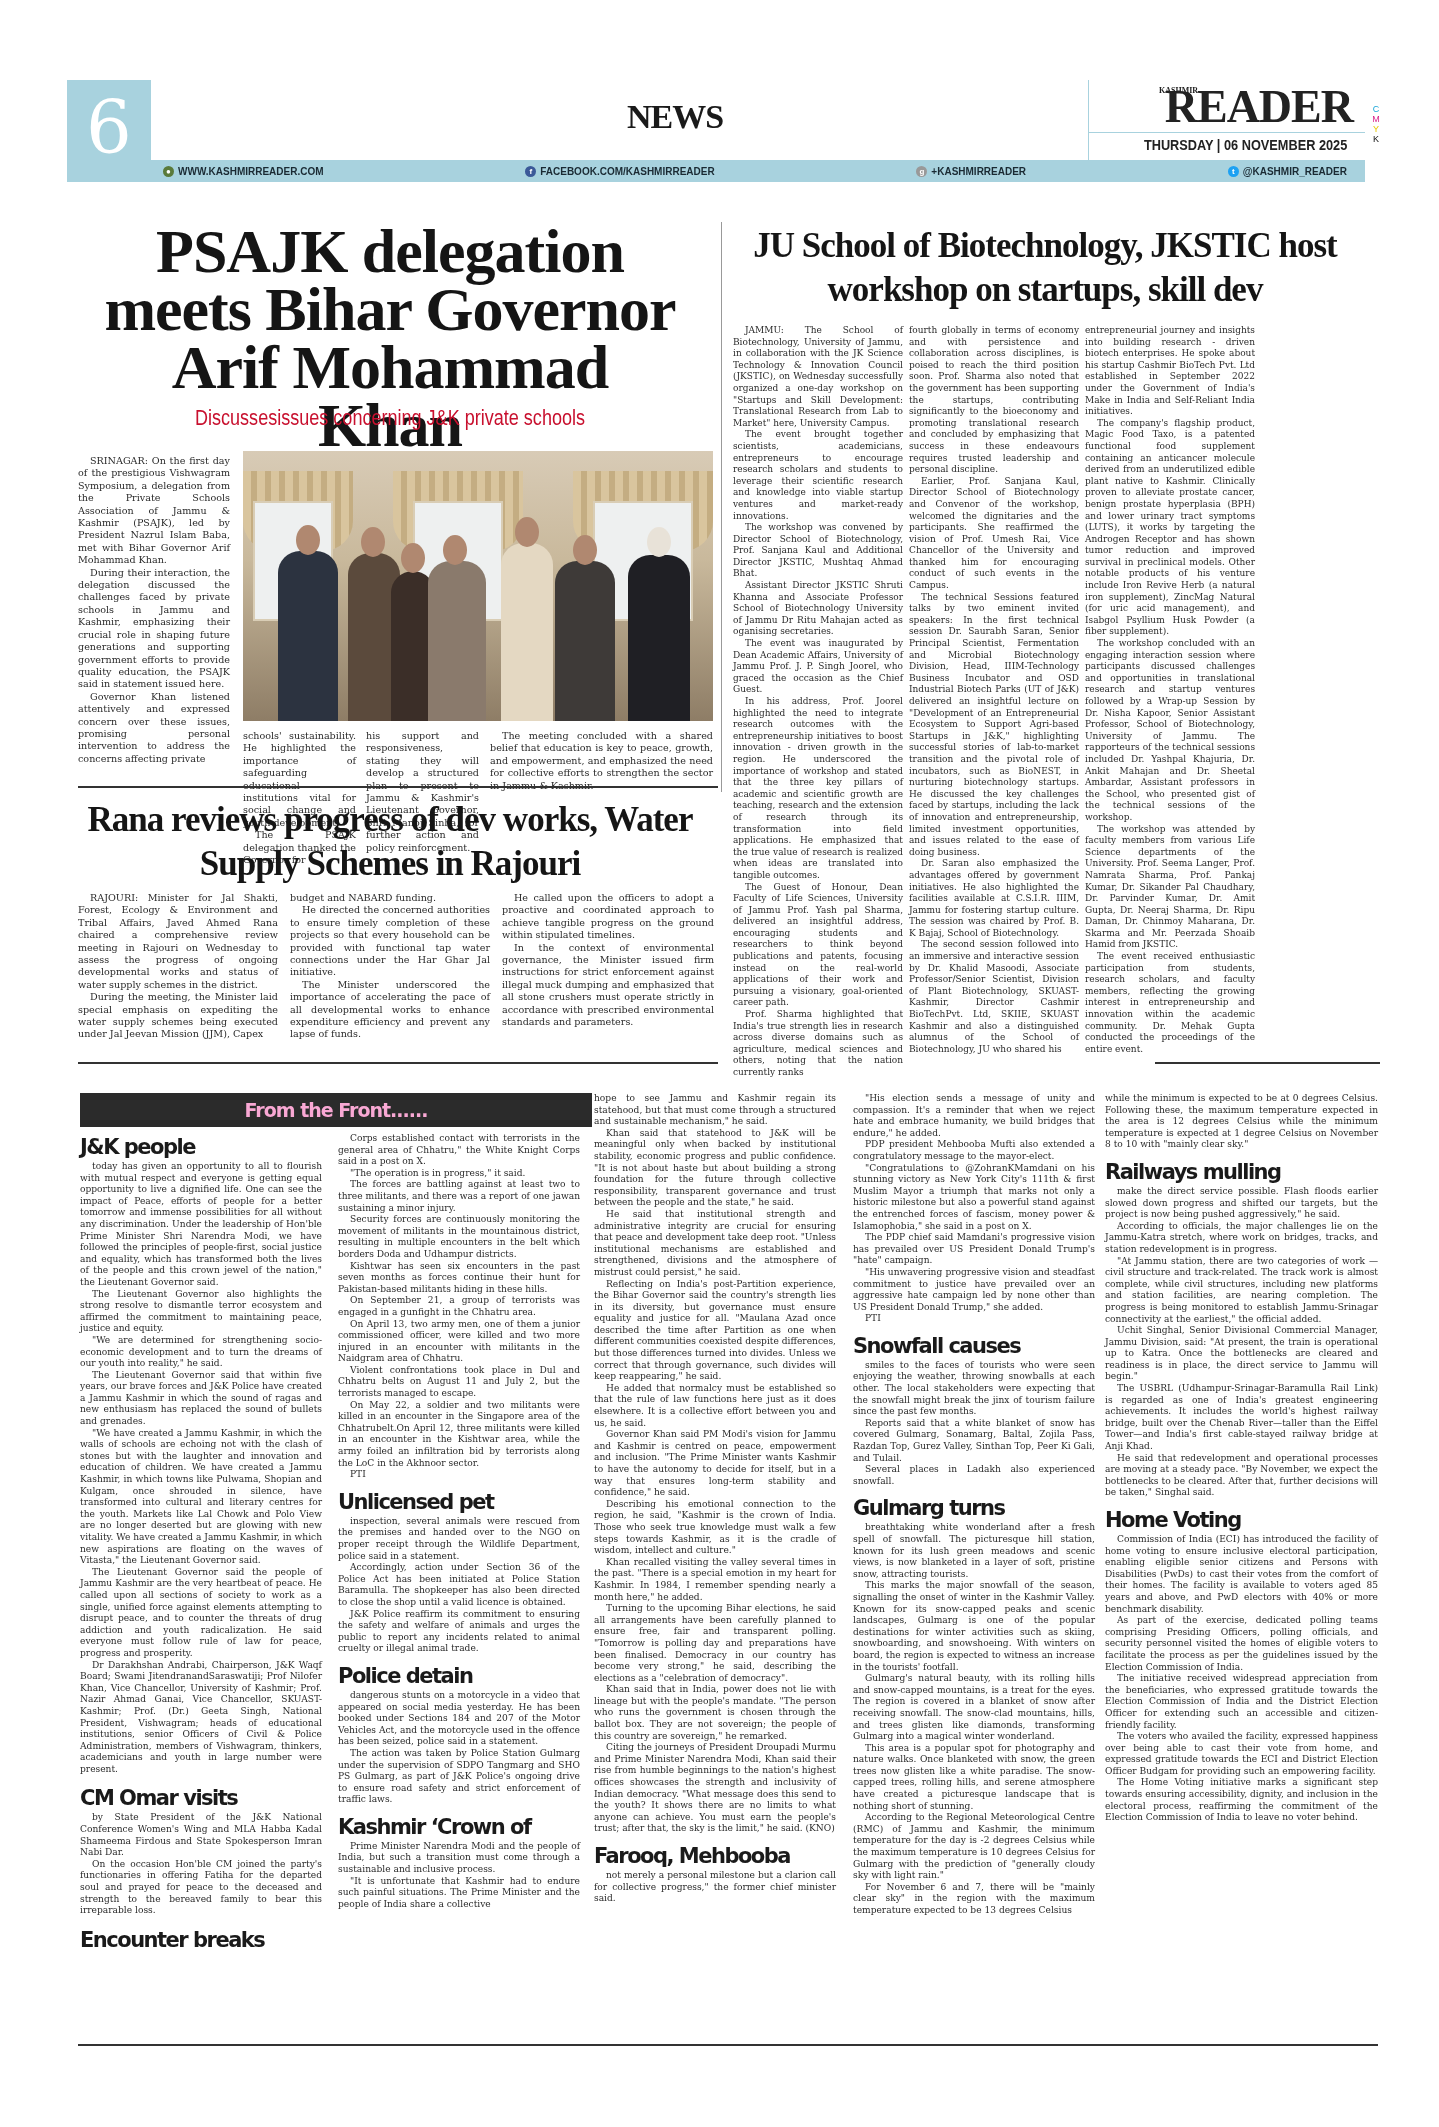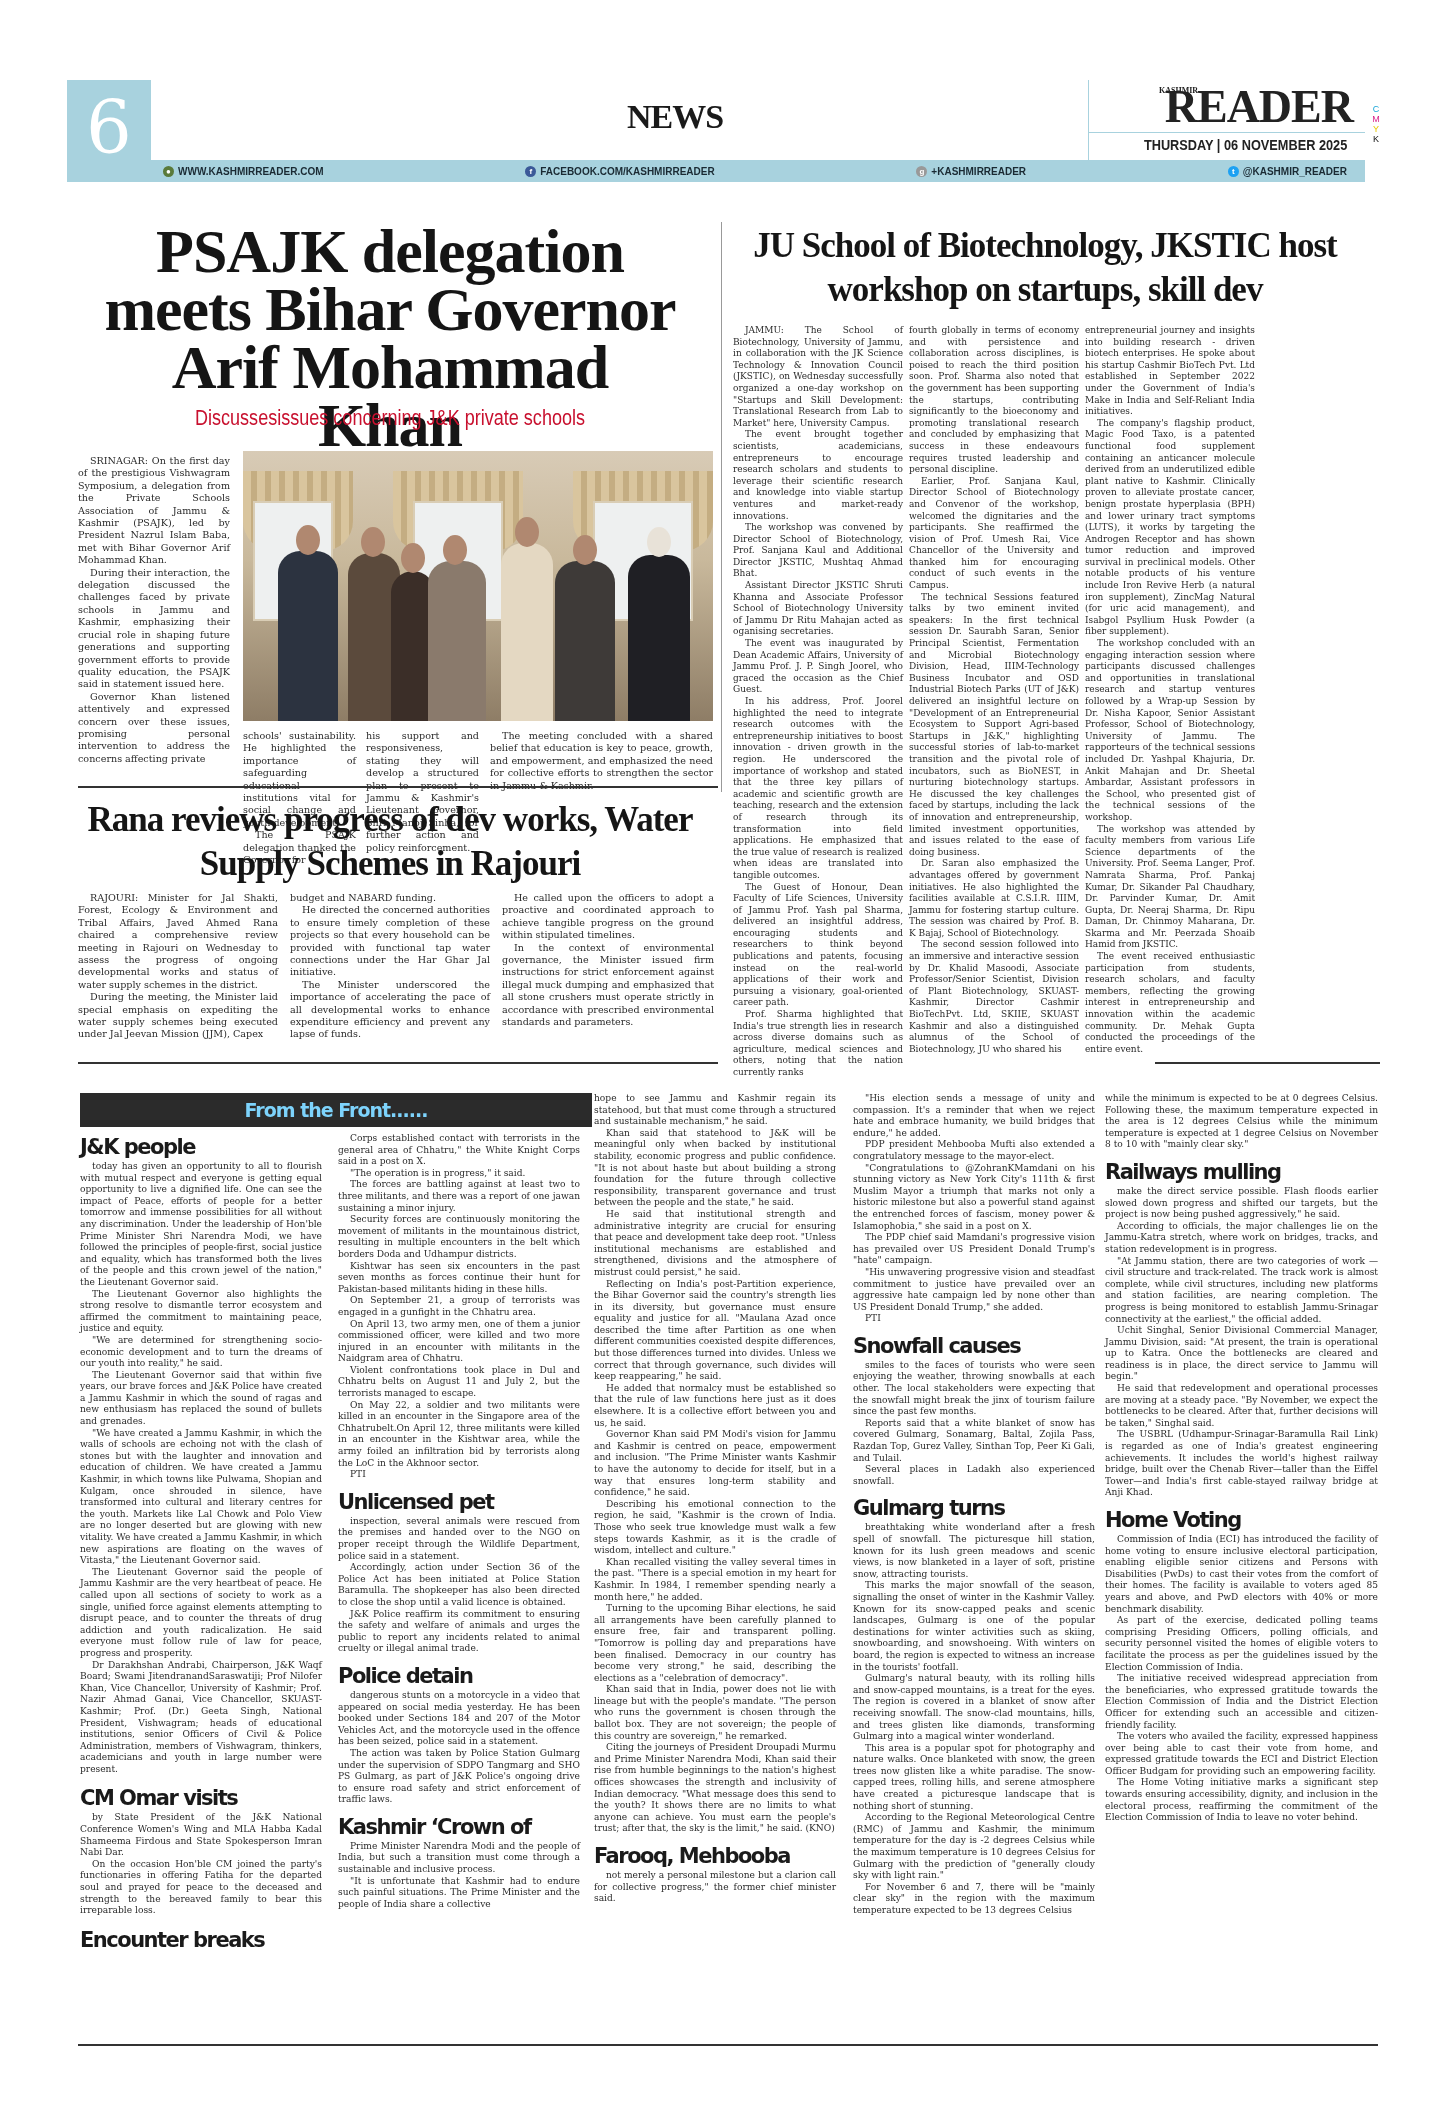--- a/index.html
+++ b/index.html
@@ -33,21 +33,21 @@
 
   .photo { position: absolute; left: 243px; top: 451px; width: 470px; height: 270px; background: linear-gradient(180deg, #d8cbb6 0%, #c9b99c 40%, #8e7d66 100%); overflow: hidden; }
   .photo .curtain { position: absolute; top: 20px; height: 80px; background: repeating-linear-gradient(90deg, #d9c59e 0 8px, #c4ad82 8px 14px); border-radius: 0 0 30px 30px; }
   .photo .window { position: absolute; top: 50px; height: 120px; background: #eef0f0; border: 2px solid #d9cdb5; }
   .photo .person { position: absolute; bottom: 0; border-radius: 22px 22px 0 0; }
   .photo .head { position: absolute; width: 24px; height: 30px; border-radius: 50%; background: #b08870; }
 
   .rule { position: absolute; border-top: 2px solid #333; }
   .vrule { position: absolute; border-left: 1px solid #999; }
 
-  .front-bar { position: absolute; left: 80px; top: 1093px; width: 512px; height: 34px; background: #2b2b2b; color: #7dd3fc; font-family: "DejaVu Sans", sans-serif; font-weight: bold; font-size: 19px; line-height: 34px; text-align: center; letter-spacing: -1px; }
+  .front-bar { position: absolute; left: 80px; top: 1093px; width: 512px; height: 34px; background: #2b2b2b; color: #f9a8d4; font-family: "DejaVu Sans", sans-serif; font-weight: bold; font-size: 19px; line-height: 34px; text-align: center; letter-spacing: -1px; }
   .kicker { font-family: "DejaVu Sans", sans-serif; font-weight: bold; font-size: 21px; line-height: 26px; letter-spacing: -1.5px; color: #1a1a1a; margin: 4px 0 1px; }
 </style>
 </head>
 <body>
 
 <div class="masthead">
   <div class="page-num">6</div>
   <div class="section-title">NEWS</div>
   <div class="brand-box">
     <div class="brand-small">KASHMIR</div>
@@ -246,22 +246,22 @@
   <p>For November 6 and 7, there will be "mainly clear sky" in the region with the maximum temperature expected to be 13 degrees Celsius</p>
 </div>
 
 <div class="col body" style="left:1105px;top:1093px;width:273px;font-size:9.1px;line-height:11.6px;">
   <p style="text-indent:0">while the minimum is expected to be at 0 degrees Celsius. Following these, the maximum temperature expected in the area is 12 degrees Celsius while the minimum temperature is expected at 1 degree Celsius on November 8 to 10 with "mainly clear sky."</p>
   <div class="kicker" style="margin-top:8px">Railways mulling</div>
   <p>make the direct service possible. Flash floods earlier slowed down progress and shifted our targets, but the project is now being pushed aggressively," he said.</p>
   <p>According to officials, the major challenges lie on the Jammu-Katra stretch, where work on bridges, tracks, and station redevelopment is in progress.</p>
   <p>"At Jammu station, there are two categories of work — civil structure and track-related. The track work is almost complete, while civil structures, including new platforms and station facilities, are nearing completion. The progress is being monitored to establish Jammu-Srinagar connectivity at the earliest," the official added.</p>
   <p>Uchit Singhal, Senior Divisional Commercial Manager, Jammu Division, said: "At present, the train is operational up to Katra. Once the bottlenecks are cleared and readiness is in place, the direct service to Jammu will begin."</p>
+  <p>The USBRL (Udhampur-Srinagar-Baramulla Rail Link) is regarded as one of India's greatest engineering achievements. It includes the world's highest railway bridge, built over the Chenab River—taller than the Eiffel Tower—and India's first cable-stayed railway bridge at Anji Khad.</p>
   <p>He said that redevelopment and operational processes are moving at a steady pace. "By November, we expect the bottlenecks to be cleared. After that, further decisions will be taken," Singhal said.</p>
-  <p>The USBRL (Udhampur-Srinagar-Baramulla Rail Link) is regarded as one of India's greatest engineering achievements. It includes the world's highest railway bridge, built over the Chenab River—taller than the Eiffel Tower—and India's first cable-stayed railway bridge at Anji Khad.</p>
   <div class="kicker" style="margin-top:8px">Home Voting</div>
   <p>Commission of India (ECI) has introduced the facility of home voting to ensure inclusive electoral participation, enabling eligible senior citizens and Persons with Disabilities (PwDs) to cast their votes from the comfort of their homes. The facility is available to voters aged 85 years and above, and PwD electors with 40% or more benchmark disability.</p>
   <p>As part of the exercise, dedicated polling teams comprising Presiding Officers, polling officials, and security personnel visited the homes of eligible voters to facilitate the process as per the guidelines issued by the Election Commission of India.</p>
   <p>The initiative received widespread appreciation from the beneficiaries, who expressed gratitude towards the Election Commission of India and the District Election Officer for extending such an accessible and citizen-friendly facility.</p>
   <p>The voters who availed the facility, expressed happiness over being able to cast their vote from home, and expressed gratitude towards the ECI and District Election Officer Budgam for providing such an empowering facility.</p>
   <p>The Home Voting initiative marks a significant step towards ensuring accessibility, dignity, and inclusion in the electoral process, reaffirming the commitment of the Election Commission of India to leave no voter behind.</p>
 </div>
 
 <div class="rule" style="left:78px;top:2044px;width:1300px;"></div>
 

